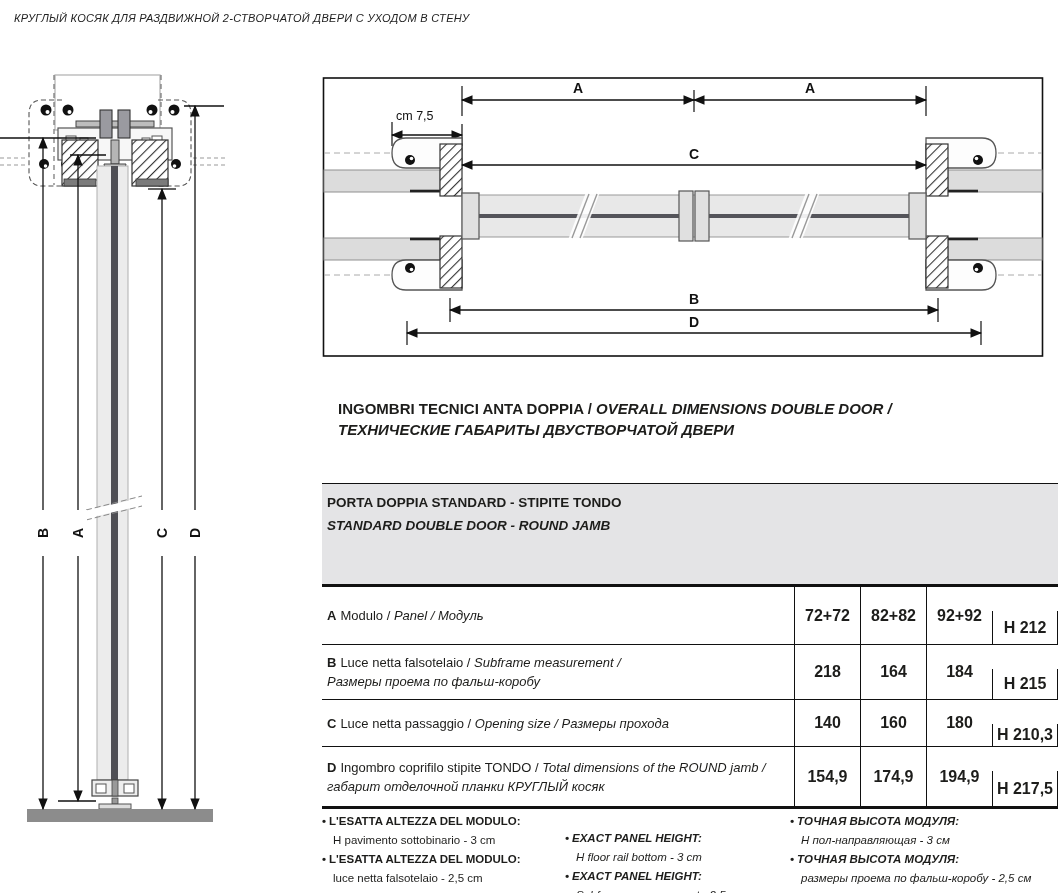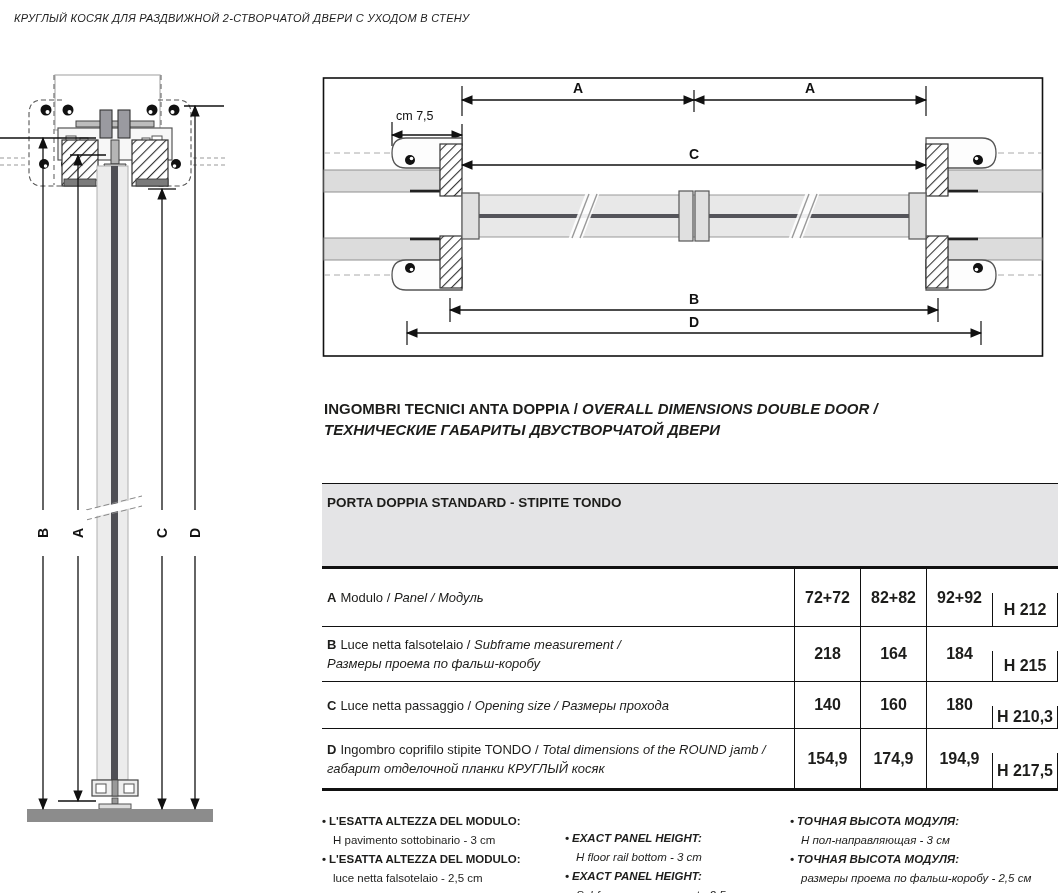--- a/index.html
+++ b/index.html
@@ -7,31 +7,31 @@
     width:1064px;height:893px;background:#ffffff;position:relative;
     font-family:"Liberation Sans",sans-serif;color:#1d1d1b;overflow:hidden;
   }
   .abs{position:absolute;}
   
   #doc-header{left:14px;top:8px;width:1000px;font-size:11px;letter-spacing:.3px;line-height:21px;color:#222;}
   .it-run{font-style:normal;}
   .en-run{font-style:italic;}
   .ru-run{font-style:italic;}
   
-  #section-title{left:324px;top:398px;width:720px;font-size:15px;font-weight:bold;line-height:21px;}
+  #section-title{left:338px;top:398px;width:720px;font-size:15px;font-weight:bold;line-height:21px;}
   #section-title .en-run,#section-title .ru-run{font-style:italic;}
   
   svg text{font-family:"Liberation Sans",sans-serif;fill:#111;}
   .dimlbl{font-weight:bold;font-size:14px;}
   .dimlbl-sm{font-size:12.5px;}
   
   #dim-table{left:322px;top:483px;width:736px;font-size:13px;}
   .t-head{
     background:#e4e4e6;border-top:1.5px solid #111;border-bottom:3px solid #111;
-    box-sizing:border-box;height:86px;padding:7px 6px 0 5px;line-height:23px;
+    box-sizing:border-box;height:104px;padding:7px 6px 0 5px;line-height:23px;
     font-weight:bold;font-size:13.5px;
   }
   .t-head .en,.t-head .ru{font-style:italic;}
   .t-row{display:flex;border-bottom:1.5px solid #111;box-sizing:border-box;align-items:stretch;}
   .t-row.last{border-bottom:3px solid #111;}
   .t-label{flex:1;display:flex;align-items:center;padding:4px 8px 4px 5px;box-sizing:border-box;line-height:19px;}
   .t-label .key{font-weight:bold;margin-right:4px;}
   .t-label .i{font-style:italic;}
   .t-label .nl{display:block;}
   .t-val{
@@ -312,20 +312,21 @@
     <span class="it-run">INGOMBRI TECNICI ANTA DOPPIA / </span><span class="en-run">OVERALL DIMENSIONS DOUBLE DOOR /</span>
   </div>
   <div>
     <span class="ru-run">ТЕХНИЧЕСКИЕ ГАБАРИТЫ ДВУСТВОРЧАТОЙ ДВЕРИ</span>
   </div>
 </div>
 
 <div id="dim-table" class="abs">
   <div class="t-head">
     <div class="it">PORTA DOPPIA STANDARD - STIPITE TONDO</div>
+    <div class="en">STANDARD DOUBLE DOOR - ROUND JAMB</div>
   </div>
 
   <div class="t-row" style="height:58px">
     <div class="t-label">
       <div>
         <span class="key">A</span><span>Modulo / </span><span class="i">Panel / </span><span class="i">Модуль</span>
       </div>
     </div>
     <div class="t-val">72+72</div>
     <div class="t-val">82+82</div>

